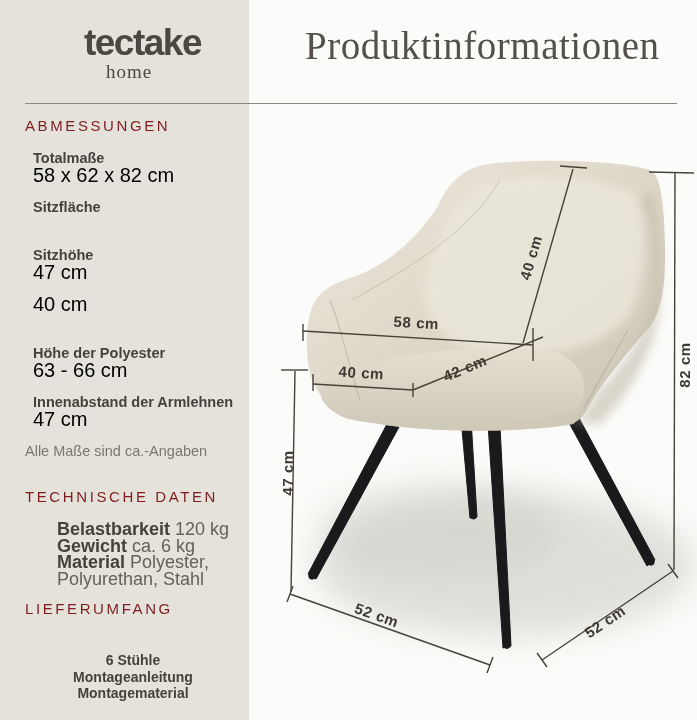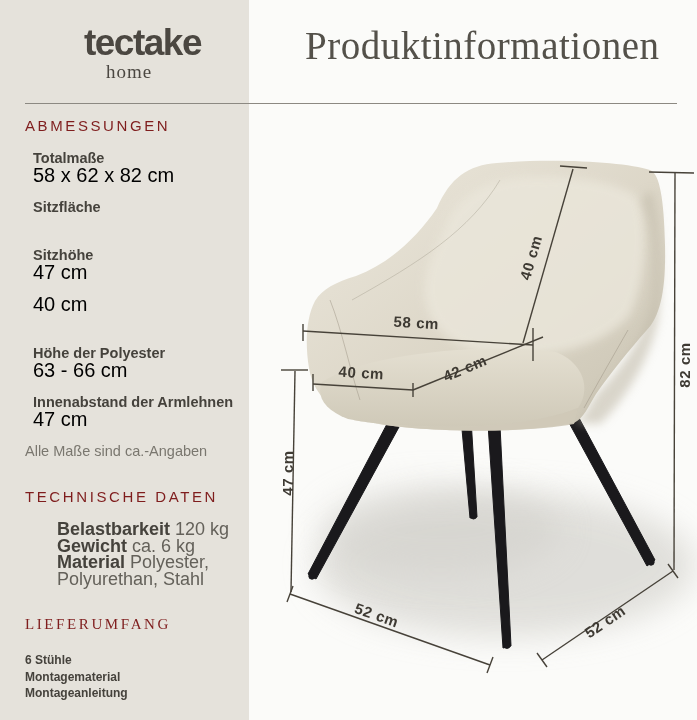--- a/index.html
+++ b/index.html
@@ -23,30 +23,30 @@
     position:absolute;left:305px;top:23px;width:392px;text-align:left;z-index:2;
     font-family:"Liberation Serif", serif;font-size:39px;color:#54514a;letter-spacing:0.5px;
   }
 
   .sec-heading{
     position:absolute;left:25px;z-index:2;
     font-size:15px;letter-spacing:2.6px;color:#7f1d1d;font-weight:400;white-space:nowrap;
   }
   .h-abmessungen{top:117px;}
   .h-technische{top:488px;}
-  .h-lieferumfang{top:616px;font-family:Liberation Serif, serif;}
+  .h-lieferumfang{top:600px;}
 
   .spec{position:absolute;left:33px;z-index:2;width:215px;line-height:16.5px;}
   .spec .lbl{font-size:14.5px;font-weight:bold;color:#45423c;}
   .spec .val{font-size:20px;color:#000000;}
   .note{position:absolute;left:25px;top:443px;z-index:2;font-size:14.5px;color:#7a776f;}
 
   .techblock{position:absolute;left:25px;top:521px;width:216px;z-index:2;font-size:18px;line-height:16.5px;color:#64615a;margin-left:32px;}
   .techblock b{color:#45423c;}
-  .delivery{position:absolute;left:25px;top:652px;width:216px;z-index:2;font-size:12px;line-height:16.5px;font-weight:bold;color:#45423c;}
+  .delivery{position:absolute;left:25px;top:652px;width:216px;z-index:2;font-size:14px;line-height:16.5px;font-weight:bold;color:#45423c;text-align:center;}
 
   
   svg.scene{position:absolute;left:0;top:0;z-index:2;}
   .dim-line{stroke:#474239;stroke-width:1.4;fill:none;}
   .dim-label{
     font-family:"Liberation Sans", sans-serif;font-size:15px;font-weight:bold;
     fill:#3e3a33;letter-spacing:0.6px;
   }
 </style>
 </head>
@@ -94,22 +94,22 @@
   <div class="sec-heading h-technische">TECHNISCHE DATEN</div>
   <div class="techblock">
     <div><b>Belastbarkeit</b> <span>120 kg</span></div>
     <div><b>Gewicht</b> <span>ca. 6 kg</span></div>
     <div><b>Material</b> <span>Polyester, Polyurethan, Stahl</span></div>
   </div>
 
   <div class="sec-heading h-lieferumfang">LIEFERUMFANG</div>
   <div class="delivery">
     <div>6 Stühle</div>
+    <div>Montageanleitung</div>
     <div>Montagematerial</div>
-    <div>Montageanleitung</div>
   </div>
 
   <svg class="scene" width="697" height="720" viewBox="0 0 697 720">
     <defs>
       <linearGradient id="fabric" x1="0" y1="0" x2="1" y2="1">
         <stop offset="0" stop-color="#ece8dd"></stop>
         <stop offset="0.55" stop-color="#dcd6c7"></stop>
         <stop offset="1" stop-color="#c8c2b1"></stop>
       </linearGradient>
       <linearGradient id="seatg" x1="0" y1="0" x2="0" y2="1">

